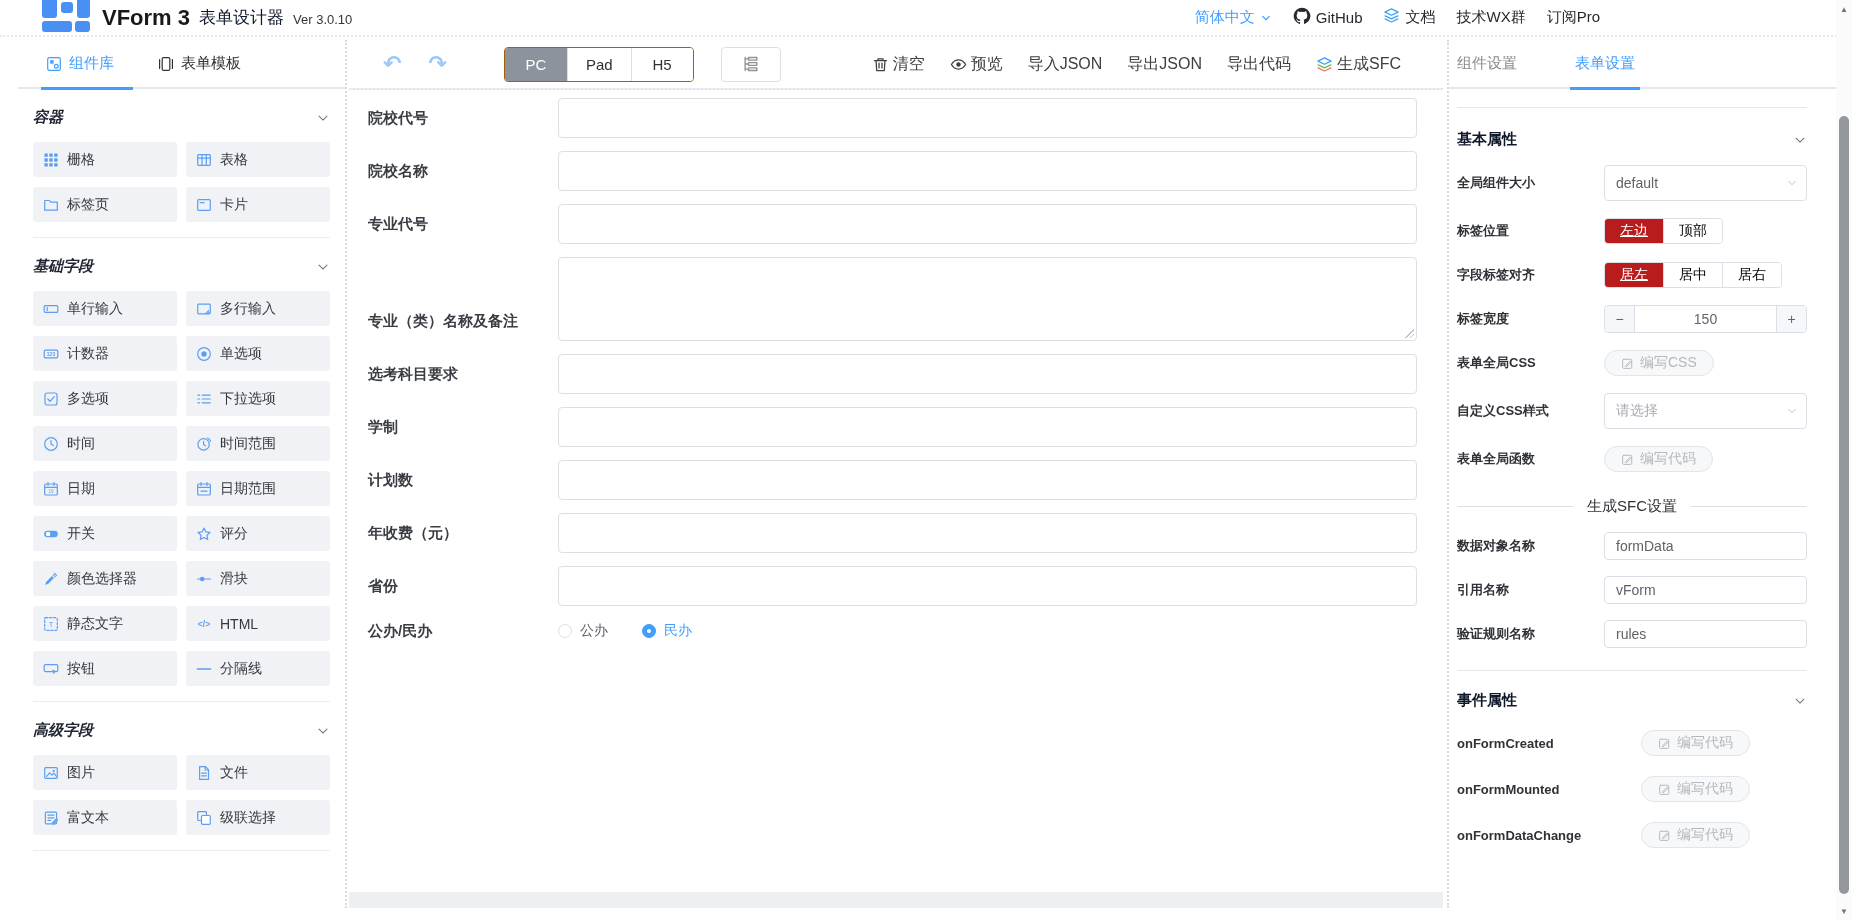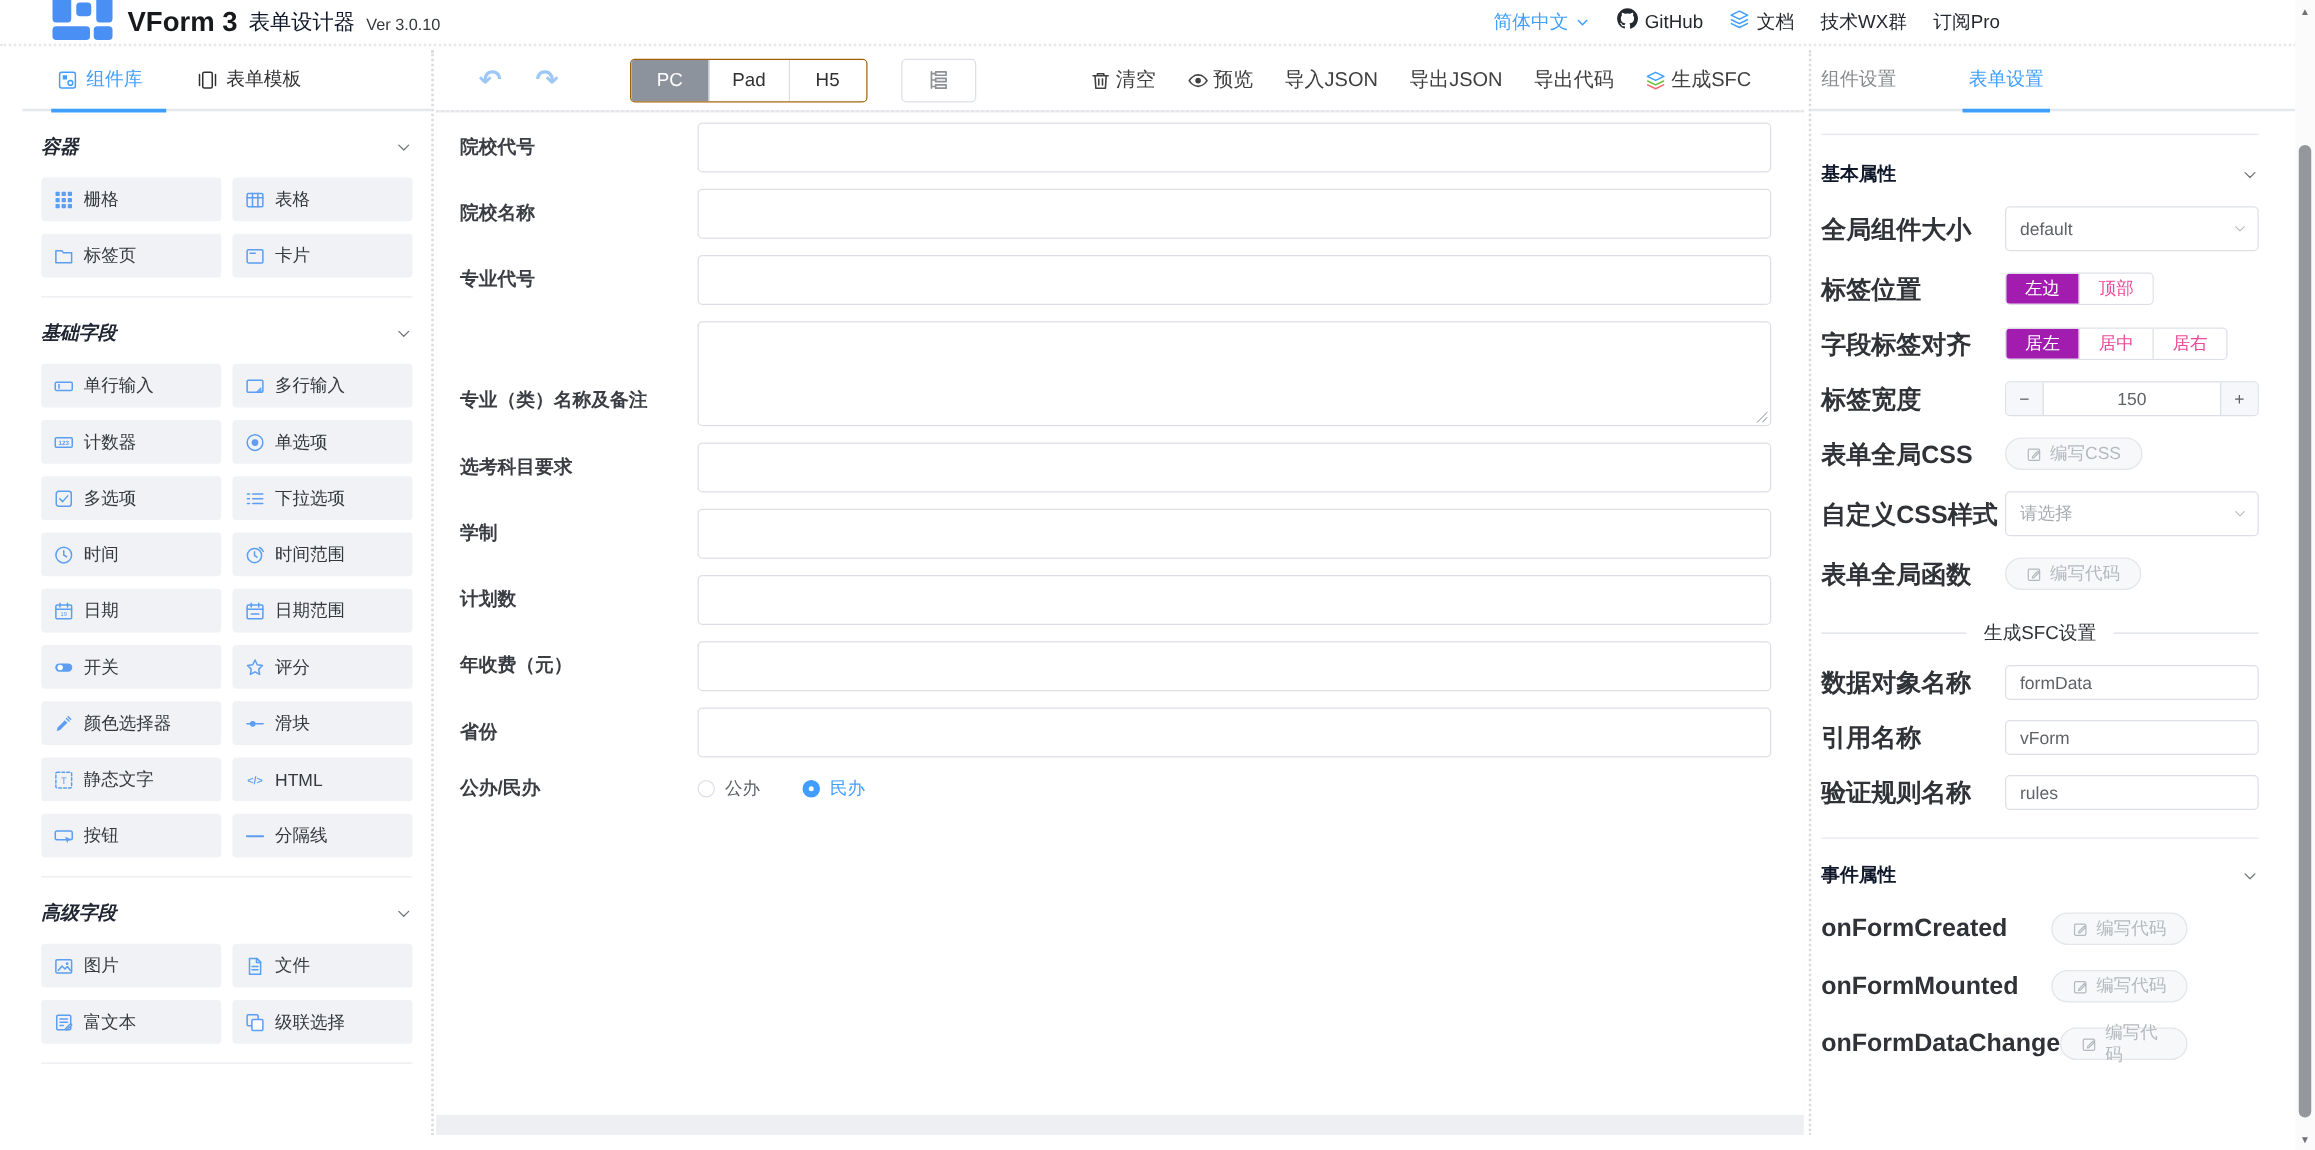--- a/index.html
+++ b/index.html
@@ -113,33 +113,33 @@
   .rp-tab.active::after { content:''; position:absolute; left:-5px; bottom:-2px;
     width:70px; height:3px; background:#409eff; }
   .rp-body { padding:0 29px 0 8px; }
   .rp-hr { border-top:1px solid #e4e7ed; margin-top:18px; }
   .rp-sec-head { margin-top:22px; display:flex; align-items:center;
     justify-content:space-between; cursor:pointer; }
   .rp-sec-title { font-size:15px; font-weight:700; color:#0f172a; }
   .rp-row { margin-top:16px; display:flex; align-items:center;
     justify-content:space-between; min-height:28px; }
   .rp-row:first-of-type { margin-top:14px; }
-  .rp-label { font-size:20px; font-weight:700; color:#2f3237; }
+  .rp-label { font-size:13px; font-weight:700; color:#2f3237; }
   .rp-ctl { width:203px; flex:none; display:flex; }
   .rp-select { width:203px; height:36px; border:1px solid #dcdfe6; border-radius:4px;
     display:flex; align-items:center; padding:0 8px 0 11px; font-size:14px;
     color:#5f6368; cursor:pointer; background:#fff; }
   .rp-select .ph { color:#a8abb2; }
   .rp-select .chev { margin-left:auto; color:#b8bcc2; display:flex; }
   .seg { display:flex; height:26px; border:1px solid #dcdfe6; border-radius:4px;
     overflow:hidden; }
   .seg-btn { padding:0 15px; display:flex; align-items:center; font-size:14px;
-    color:#ec4899; background:#fff; border-left:1px solid #dcdfe6; cursor:pointer; }
+    color:#000000; background:#fff; border-left:1px solid #dcdfe6; cursor:pointer; }
   .seg-btn:first-child { border-left:none; }
-  .seg-btn.active { background:#a21caf; color:#fff; }
+  .seg-btn.active { background:#b91c1c; color:#fff;text-decoration:underline; }
   .stepper { width:203px; height:28px; border:1px solid #dcdfe6; border-radius:4px;
     display:flex; align-items:stretch; overflow:hidden; background:#fff; }
   .step-btn { width:30px; background:#f5f7fa; color:#606266; display:flex;
     align-items:center; justify-content:center; font-size:14px; cursor:pointer; }
   .step-btn.minus { border-right:1px solid #dcdfe6; }
   .step-btn.plus  { border-left:1px solid #dcdfe6; }
   .step-val { flex:1; display:flex; align-items:center; justify-content:center;
     font-size:14px; color:#5f6368; }
   .pill-btn { height:26px; border:1px solid #e2e5e9; border-radius:14px;
     background:#f7f8fa; color:#b4b8bf; font-size:14px; display:inline-flex;

